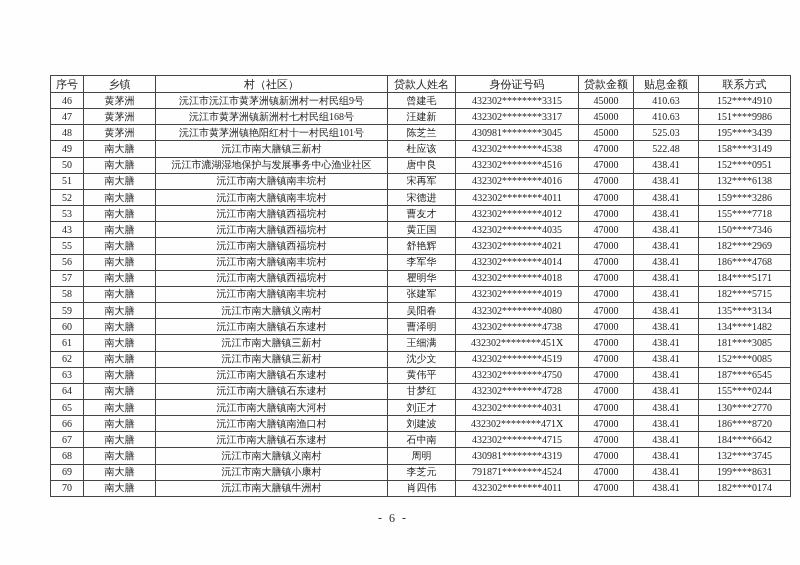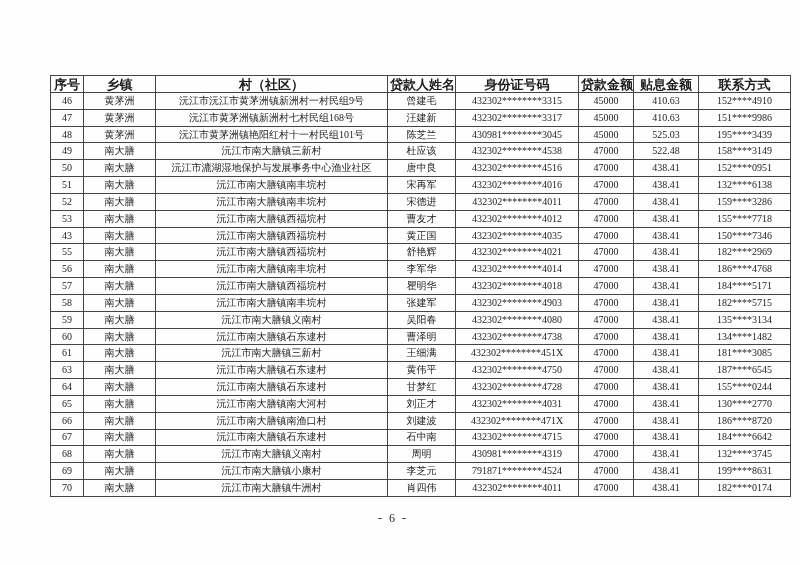--- a/index.html
+++ b/index.html
@@ -29,23 +29,23 @@
     vertical-align: middle;
     padding: 0 2px;
     white-space: nowrap;
     overflow: hidden;
     font-size: 10px;
     line-height: 1;
     height: 16px;
     font-weight: normal;
   }
   table.loan-table thead th {
-    font-weight: bold;
+    font-weight: normal;
     height: 17px;
-    font-size: 13px;
+    font-size: 11px;
     margin-left: 19px;
   }
   .page-number {
     position: absolute;
     left: 0; right: 14px;
     top: 511px;
     text-align: center;
     font-size: 12px;
     letter-spacing: 2px;
     color: #2a2a2a;
@@ -198,21 +198,21 @@
           <td>432302********4018</td>
           <td>47000</td>
           <td>438.41</td>
           <td>184****5171</td>
         </tr>
         <tr>
           <td>58</td>
           <td>南大膳</td>
           <td>沅江市南大膳镇南丰垸村</td>
           <td>张建军</td>
-          <td>432302********4903</td>
+          <td>432302********4019</td>
           <td>47000</td>
           <td>438.41</td>
           <td>182****5715</td>
         </tr>
         <tr>
           <td>59</td>
           <td>南大膳</td>
           <td>沅江市南大膳镇义南村</td>
           <td>吴阳春</td>
           <td>432302********4080</td>
@@ -234,20 +234,30 @@
           <td>61</td>
           <td>南大膳</td>
           <td>沅江市南大膳镇三新村</td>
           <td>王细满</td>
           <td>432302********451X</td>
           <td>47000</td>
           <td>438.41</td>
           <td>181****3085</td>
         </tr>
         <tr>
+          <td>62</td>
+          <td>南大膳</td>
+          <td>沅江市南大膳镇三新村</td>
+          <td>沈少文</td>
+          <td>432302********4519</td>
+          <td>47000</td>
+          <td>438.41</td>
+          <td>152****0085</td>
+        </tr>
+        <tr>
           <td>63</td>
           <td>南大膳</td>
           <td>沅江市南大膳镇石东逮村</td>
           <td>黄伟平</td>
           <td>432302********4750</td>
           <td>47000</td>
           <td>438.41</td>
           <td>187****6545</td>
         </tr>
         <tr>

